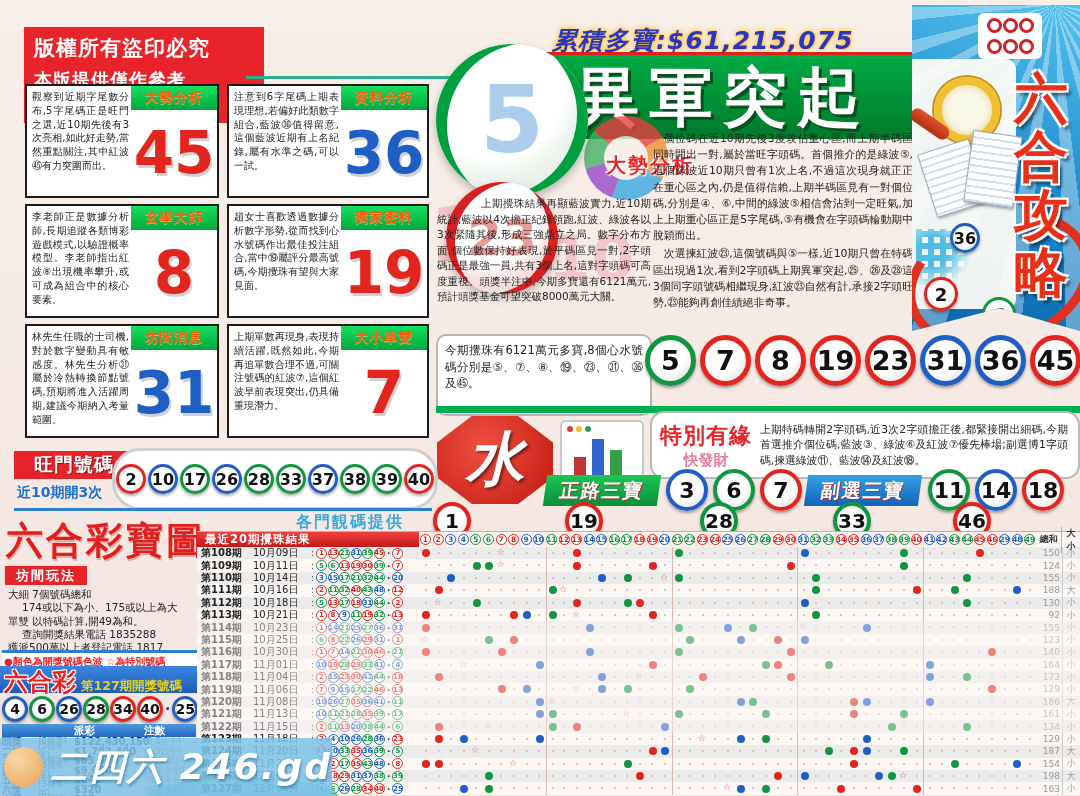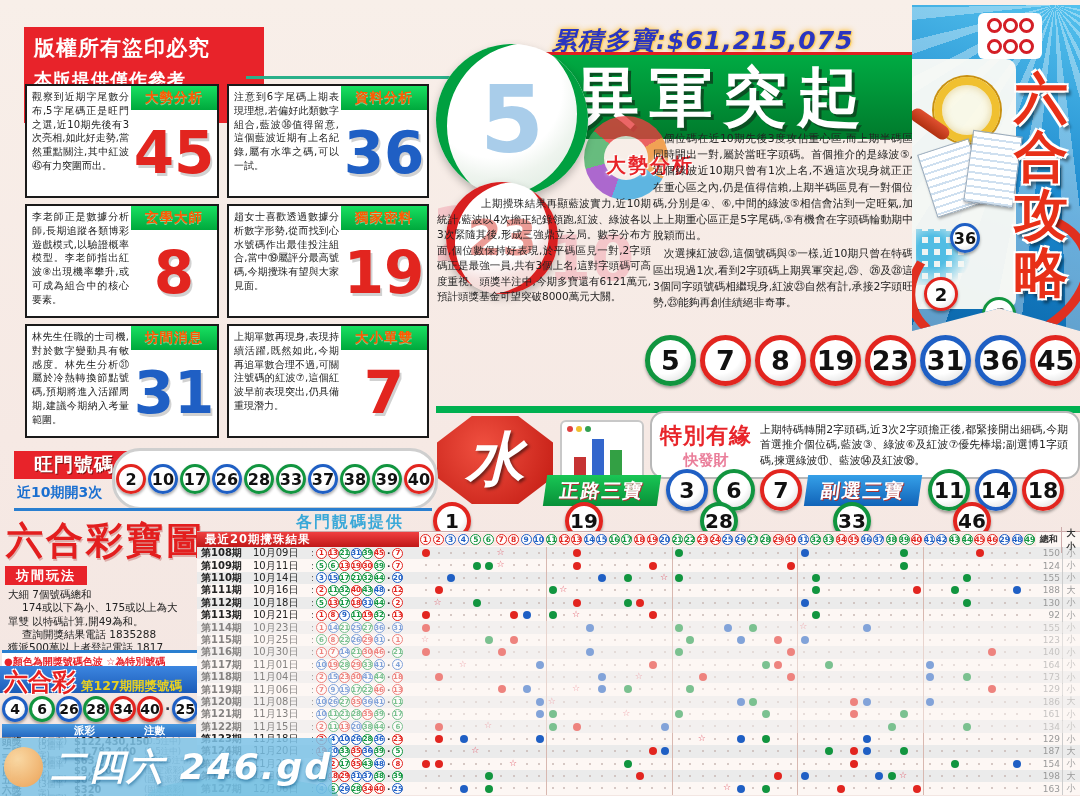--- a/index.html
+++ b/index.html
@@ -258,20 +258,21 @@
   <div class="abs ballart-red">
       <span>23</span>
     </div>
   <div class="abs stamp">大勢分析</div>
   <div class="abs art-left">上期攪珠結果再顯藍波實力,近10期統計,藍波以4次擔正紀錄領跑,紅波、綠波各以3次緊隨其後,形成三強鼎立之局。數字分布方面,個位數保持好表現,於平碼區見一對,2字頭碼正是最強一員,共有3個上名,這對字頭碼可高度重視。頭獎半注中,今期多寶還有6121萬元,預計頭獎基金可望突破8000萬元大關。</div>
   <div class="abs art-right">
     <p>個位碼在近10期先後3度攻佔重心區,而上期半碼區同時開出一對,屬於當旺字頭碼。首個推介的是綠波⑤,這個綠波近10期只曾有1次上名,不過這次現身就正正在重心區之內,仍是值得信賴,上期半碼區見有一對個位碼,分別是④、⑥,中間的綠波⑤相信會沾到一定旺氣,加上上期重心區正是5字尾碼,⑤有機會在字頭碼輪動期中脫穎而出。</p>
     <p>次選揀紅波㉓,這個號碼與⑤一樣,近10期只曾在特碼區出現過1次,看到2字頭碼上期異軍突起,㉕、㉖及㉘這3個同字頭號碼相繼現身,紅波㉓自然有計,承接2字頭旺勢,㉓能夠再創佳績絕非奇事。</p>
   </div>
 
+  <div class="abs picks-note">今期攪珠有6121萬元多寶,8個心水號碼分別是⑤、⑦、⑧、⑲、㉓、㉛、㊱及㊺。</div>
   <div class="abs picks-balls">
       <div class="ball" style="height: 51px; width: 51px; font-size: 27px; border-width: 5px; border-color: rgb(17, 149, 63);">5</div>
       <div class="ball" style="height: 51px; width: 51px; font-size: 27px; border-width: 5px; border-color: rgb(226, 37, 31);">7</div>
       <div class="ball" style="height: 51px; width: 51px; font-size: 27px; border-width: 5px; border-color: rgb(226, 37, 31);">8</div>
       <div class="ball" style="height: 51px; width: 51px; font-size: 27px; border-width: 5px; border-color: rgb(226, 37, 31);">19</div>
       <div class="ball" style="height: 51px; width: 51px; font-size: 27px; border-width: 5px; border-color: rgb(226, 37, 31);">23</div>
       <div class="ball" style="height: 51px; width: 51px; font-size: 27px; border-width: 5px; border-color: rgb(31, 95, 196);">31</div>
       <div class="ball" style="height: 51px; width: 51px; font-size: 27px; border-width: 5px; border-color: rgb(31, 95, 196);">36</div>
       <div class="ball" style="height: 51px; width: 51px; font-size: 27px; border-width: 5px; border-color: rgb(226, 37, 31);">45</div>
     </div>

